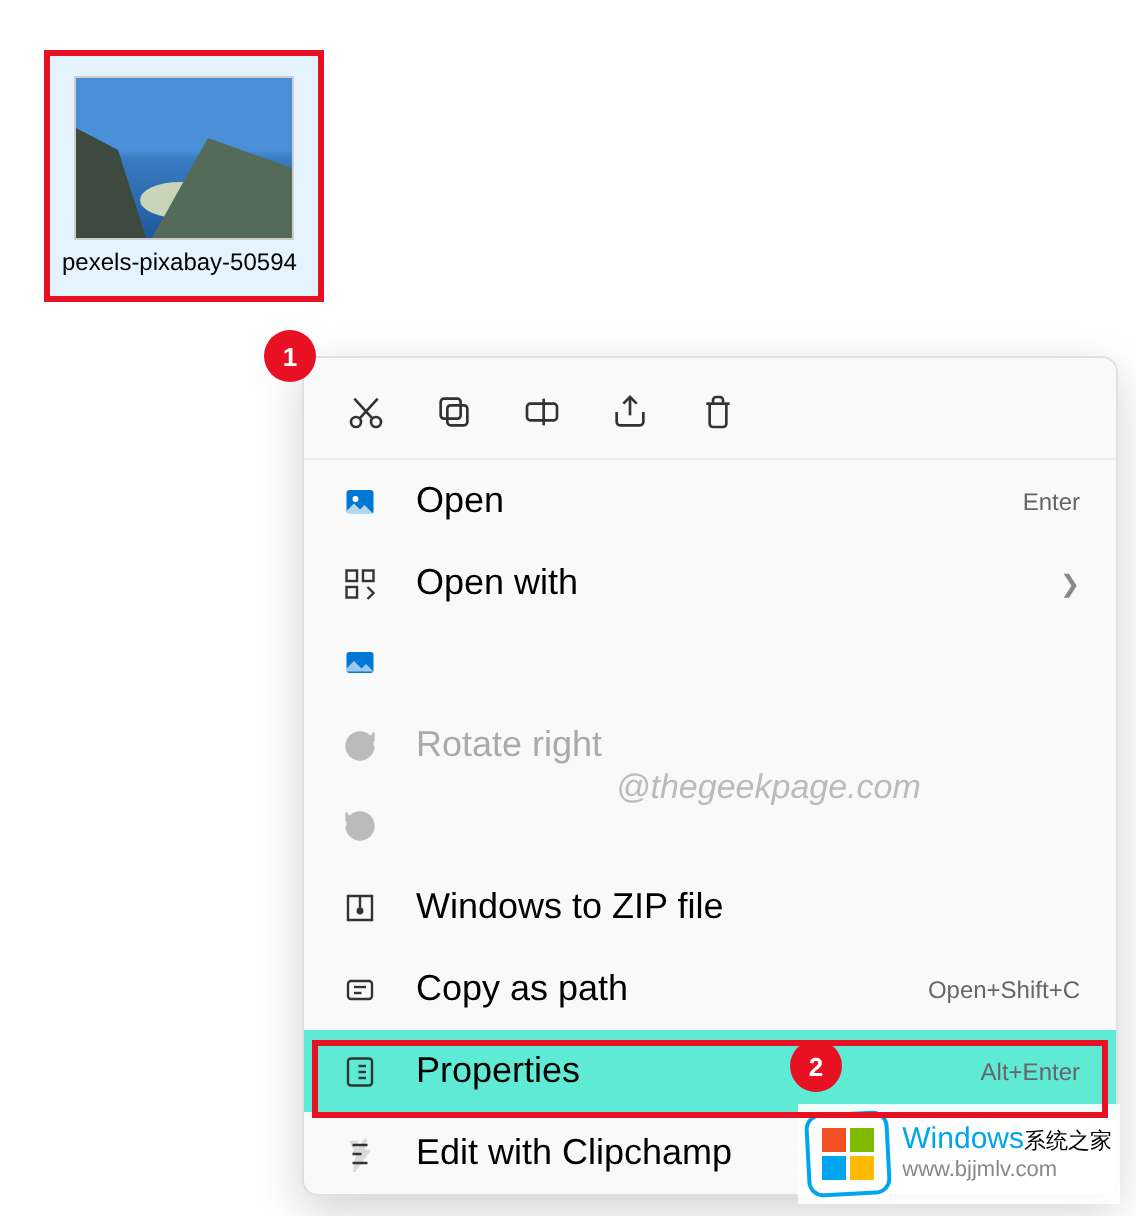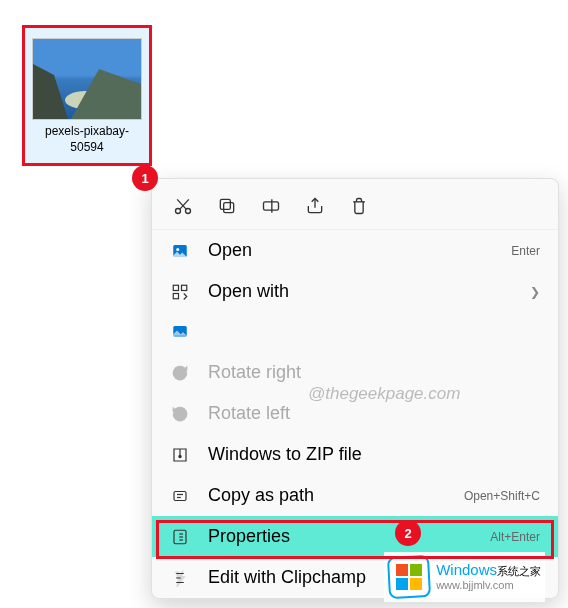--- a/index.html
+++ b/index.html
@@ -9,22 +9,22 @@
       background: #fff;
       width: 568px;
       height: 608px;
       position: relative;
       overflow: hidden;
     }
     .file-item {
       position: absolute;
       top: 25px;
       left: 22px;
-      width: 130px;
-      text-align: center;
+      width: 140px;
+      text-align: left;
       border: 3px solid #e81123;
       padding: 4px 2px 8px 2px;
       background: #e5f3ff;
     }
     .thumbnail {
       width: 110px;
       height: 82px;
       margin: 6px auto 4px;
       border: 1px solid #ccc;
       background: linear-gradient(to bottom, #4a90d9 0%, #4a90d9 45%, #3a7cc0 50%, #1e5a9c 100%);
@@ -138,21 +138,21 @@
       top: 384px;
       left: 308px;
       color: #bbb;
       font-size: 17px;
       font-style: italic;
       z-index: 60;
     }
     .footer-logo {
       position: absolute;
       bottom: 6px;
-      right: 23px;
+      right: 8px;
       display: flex;
       align-items: center;
       gap: 6px;
       background: rgba(255,255,255,0.9);
       padding: 4px;
     }
     .win-logo {
       width: 42px; height: 42px;
       position: relative;
     }
@@ -273,21 +273,20 @@
     <span class="mi-label">Rotate right</span>
   </div>
 
   <div class="menu-item disabled">
     <div class="mi-icon">
       <svg width="18" height="18" viewBox="0 0 24 24" fill="none" stroke="#bbb" stroke-width="1.6">
           <path d="M3 12a9 9 0 1 0 3-6.7L3 8"></path>
           <path d="M3 3v5h5"></path>
         </svg>
     </div>
-    <span class="mi-label">Rotate left</span>
   </div>
 
   <div class="menu-item">
     <div class="mi-icon">
       <svg width="18" height="18" viewBox="0 0 24 24" fill="none" stroke="#333" stroke-width="1.6">
           <path d="M4 4h16v16H4z"></path>
           <line x1="12" y1="4" x2="12" y2="12"></line>
           <circle cx="12" cy="14" r="1.5" fill="#333"></circle>
         </svg>
     </div>

